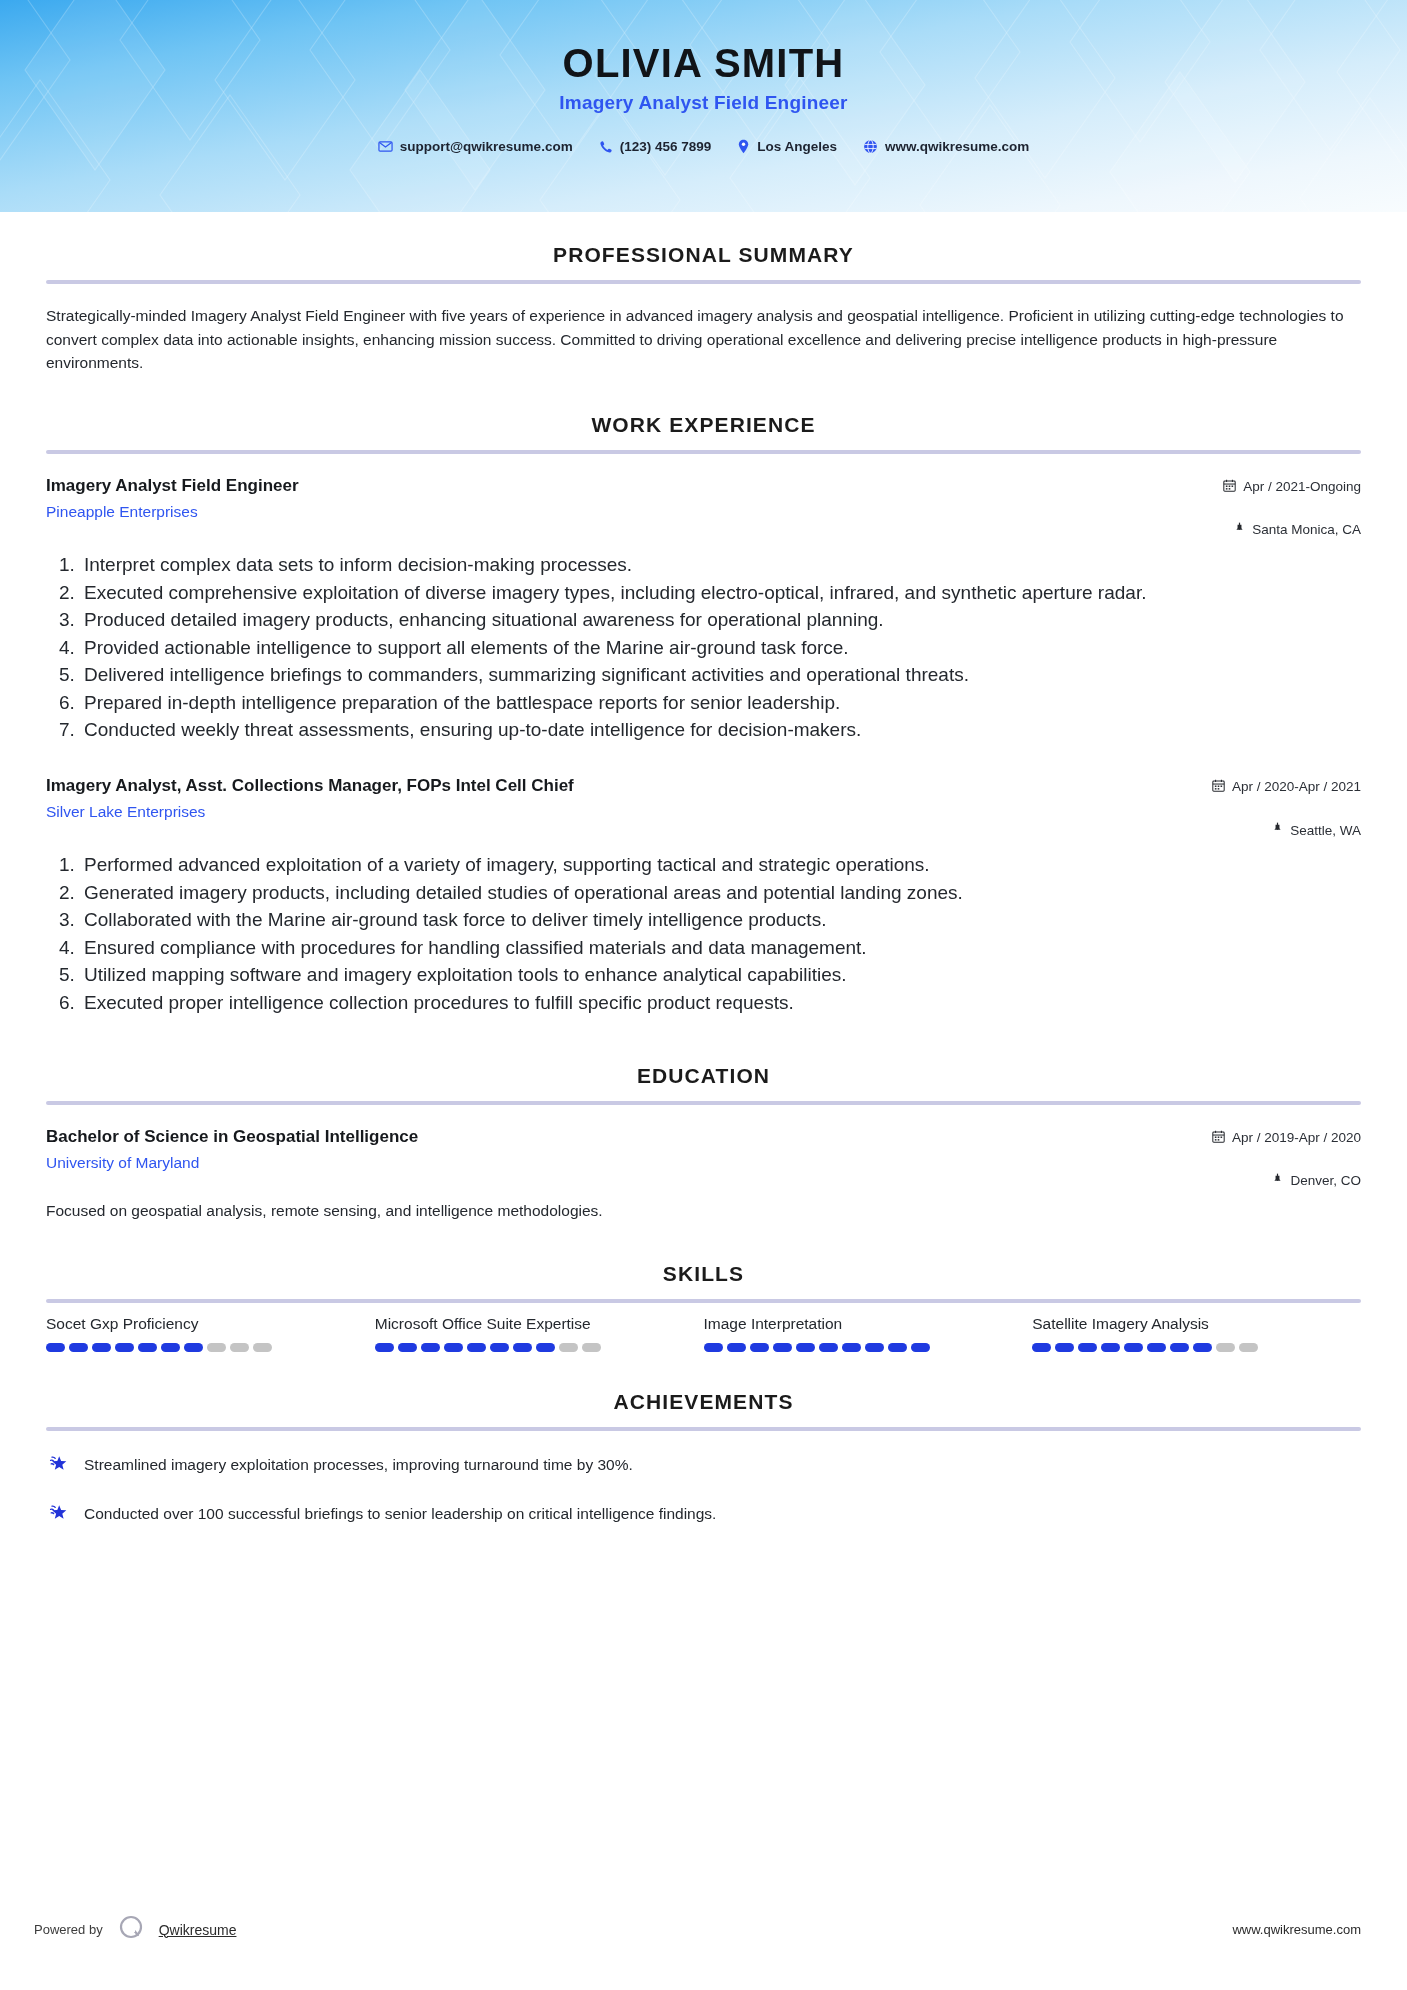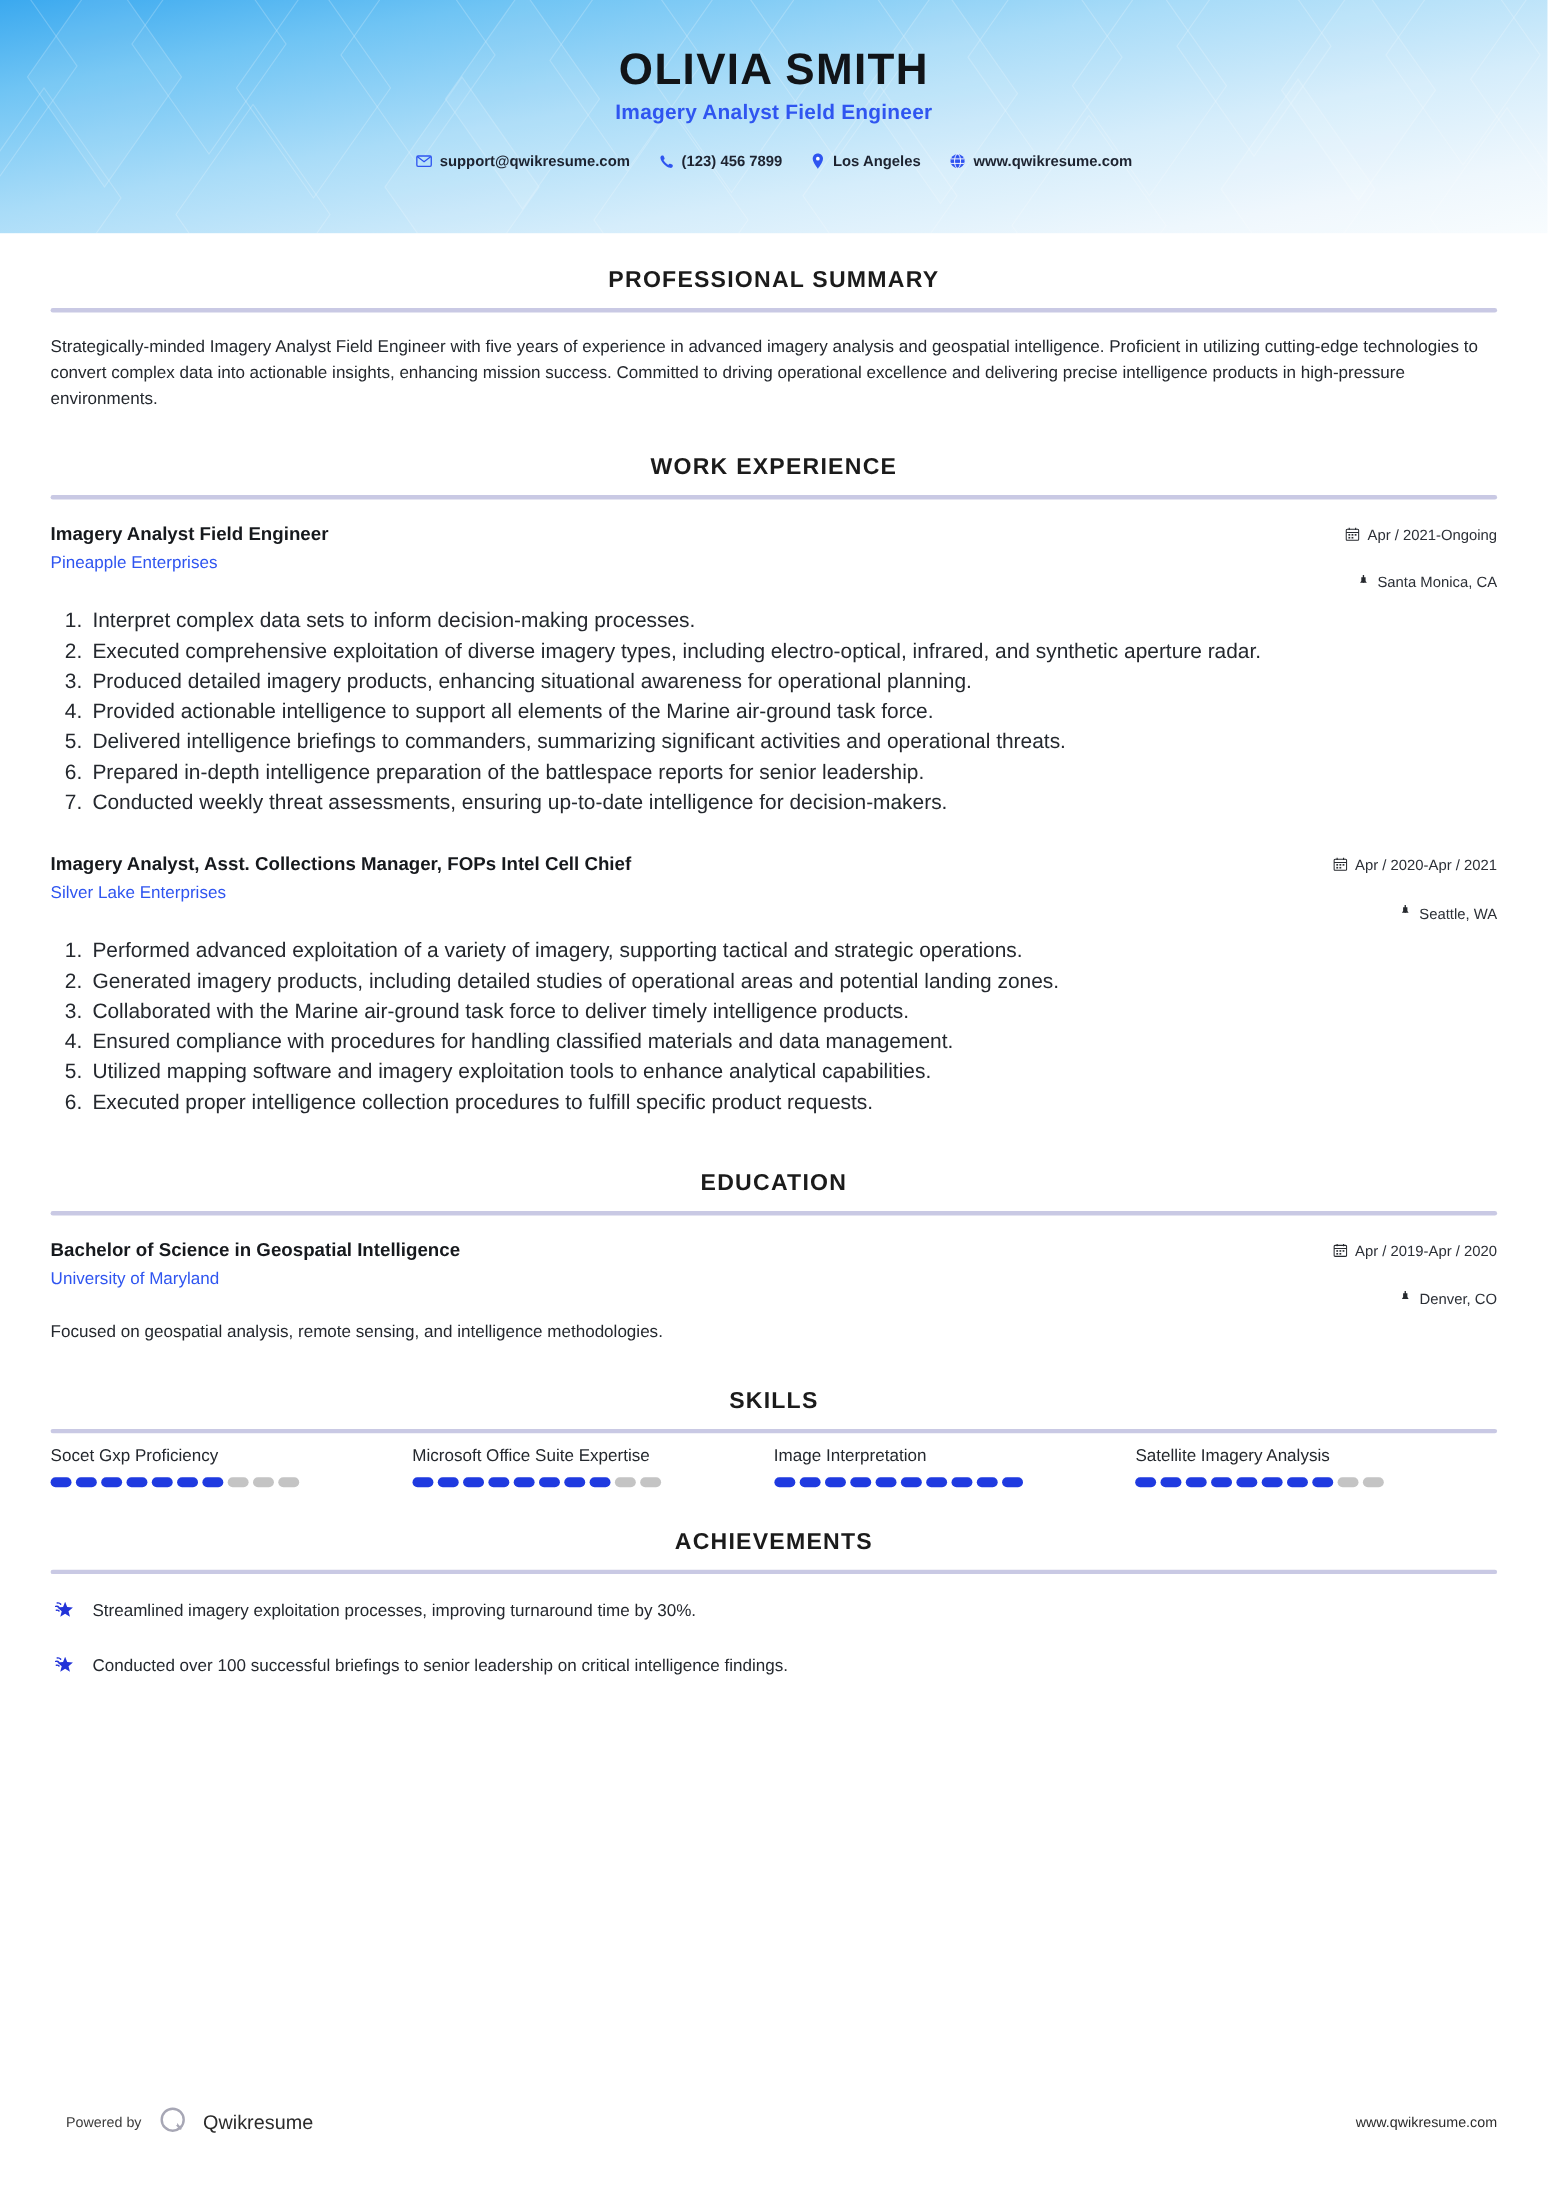--- a/index.html
+++ b/index.html
@@ -193,37 +193,38 @@
   .ach-text {
     font-size: 15.5px;
     line-height: 1.4;
     color: #24282e;
     padding-top: 1px;
   }
 
   
   .footer {
     position: absolute;
-    left: 60px;
+    left: 34px;
     right: 46px;
     bottom: 44px;
     display: flex;
     align-items: center;
     justify-content: space-between;
     font-size: 13px;
     color: #3c3c3c;
   }
   .footer-left {
     display: flex;
     align-items: center;
     gap: 13px;
   }
   .footer-brand {
+    text-decoration: underline;
     color: #2b2b2b;
-    font-size: 18px;
+    font-size: 14px;
   }
   .footer-right { color: #2b2b2b; font-size: 13px; }
 </style>
 </head>
 <body>
 
 <div class="banner">
   <svg class="banner-pattern" viewBox="0 0 1407 212" preserveAspectRatio="none">
     <g fill="none" stroke="#ffffff" stroke-opacity="0.38" stroke-width="1.1">
       <path d="M0,-40 L70,60 L0,160 L-70,60 Z"></path>

